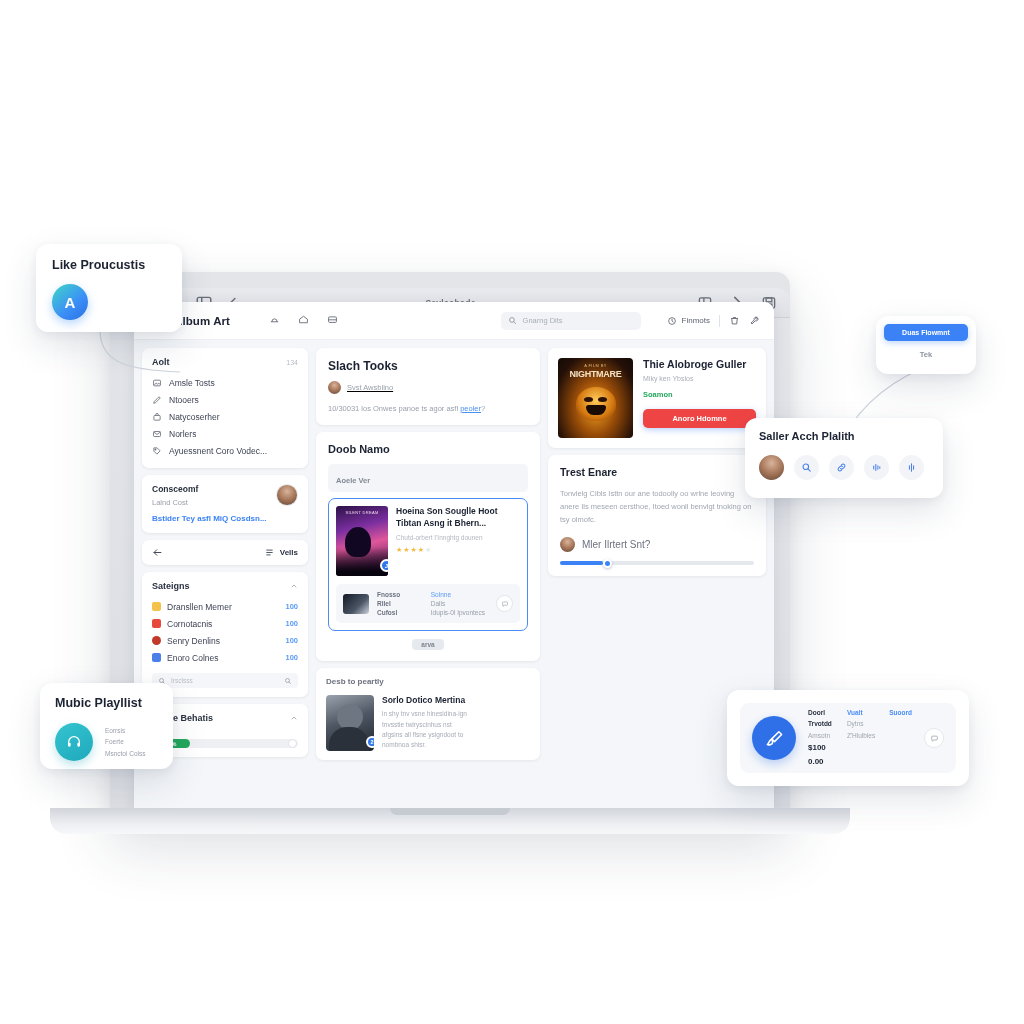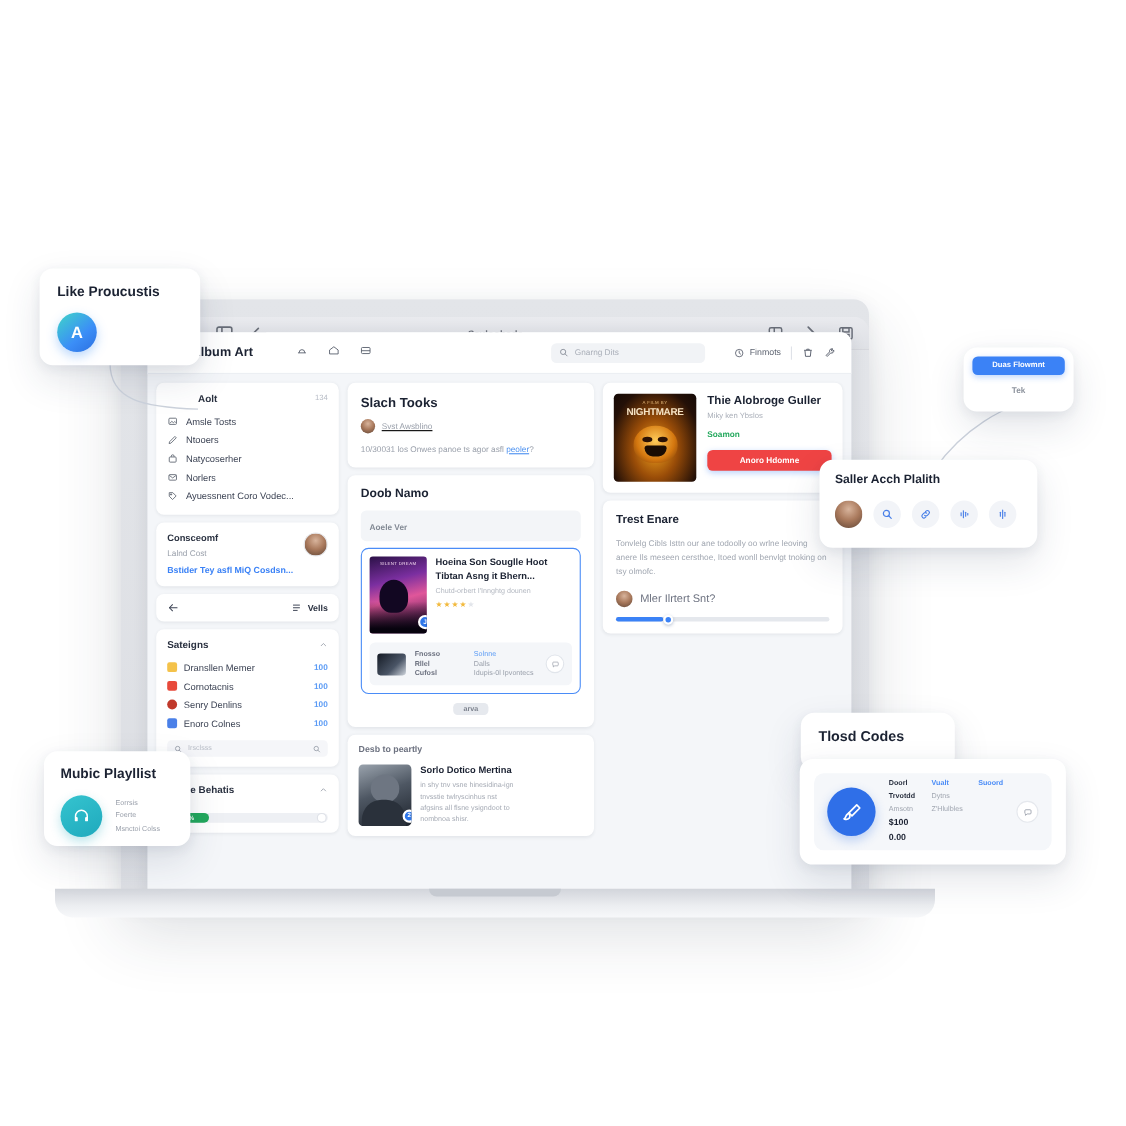--- a/index.html
+++ b/index.html
@@ -90,21 +90,21 @@
   .vdiv { width:1px; height:12px; background:#dfe2e8; }
   .hdr-right svg.tool{ width:11px; height:11px; }
 
   
   .app-body { display:flex; height:472px; padding:8px; gap:8px; }
 
   
   .sidebar { width:166px; display:flex; flex-direction:column; gap:7px; }
   .card { background:#fff; border-radius:7px; box-shadow:0 1px 3px rgba(30,40,60,.07); }
   .side-sec { padding:9px 10px; }
-  .side-sec-head { display:flex; justify-content:space-between; align-items:center; margin-bottom:7px;margin-left:28px;}
+  .side-sec-head { display:flex; justify-content:space-between; align-items:center; margin-bottom:7px;}
   .side-sec-title { font-size:9px; font-weight:700; color:#2a3140; }
   .side-sec-meta { font-size:7px; color:#b6bbc5; }
   .side-item { display:flex; align-items:center; gap:7px; padding:3.5px 0; }
   .side-item svg { width:10px; height:10px; color:#626874; flex:none; }
   .side-item .txt { font-size:8.5px; color:#3c4354; white-space:nowrap; overflow:hidden; text-overflow:ellipsis; }
 
   .prof { padding:9px 10px; }
   .prof-row{ display:flex; align-items:flex-start; justify-content:space-between;}
   .prof-title{ font-size:8.5px; font-weight:700; color:#2a3140; }
   .prof-sub{ font-size:7.5px; color:#9aa0ab; margin-top:4px; }
@@ -715,23 +715,20 @@
       <span class="ic">
         <svg viewBox="0 0 16 16" fill="none" stroke="currentColor" stroke-width="1.5" stroke-linecap="round">
             <line x1="8" y1="2.5" x2="8" y2="13.5"></line>
             <line x1="5" y1="5.5" x2="5" y2="10.5"></line>
             <line x1="11" y1="5.5" x2="11" y2="10.5"></line>
           </svg>
       </span>
     </div>
   </div>
 
-  <div class="float f-tlosd">
-    <div class="t">Tlosd Codes</div>
-  </div>
 
   <div class="float f-pay">
     <div class="inner">
       <span class="circ">
         <svg viewBox="0 0 24 24" fill="none" stroke="currentColor" stroke-width="2" stroke-linecap="round" stroke-linejoin="round">
             <path d="M17.5 3.5 21 7l-9 9-3.5-3.5z"></path>
             <path d="M8.5 12.5 6 15c-1.2 1.2-1 3.5-3 4.5 2.5 1 4.8.3 6-1 .9-1 .7-2 .5-3z"></path>
           </svg>
       </span>
       <div class="cols">

